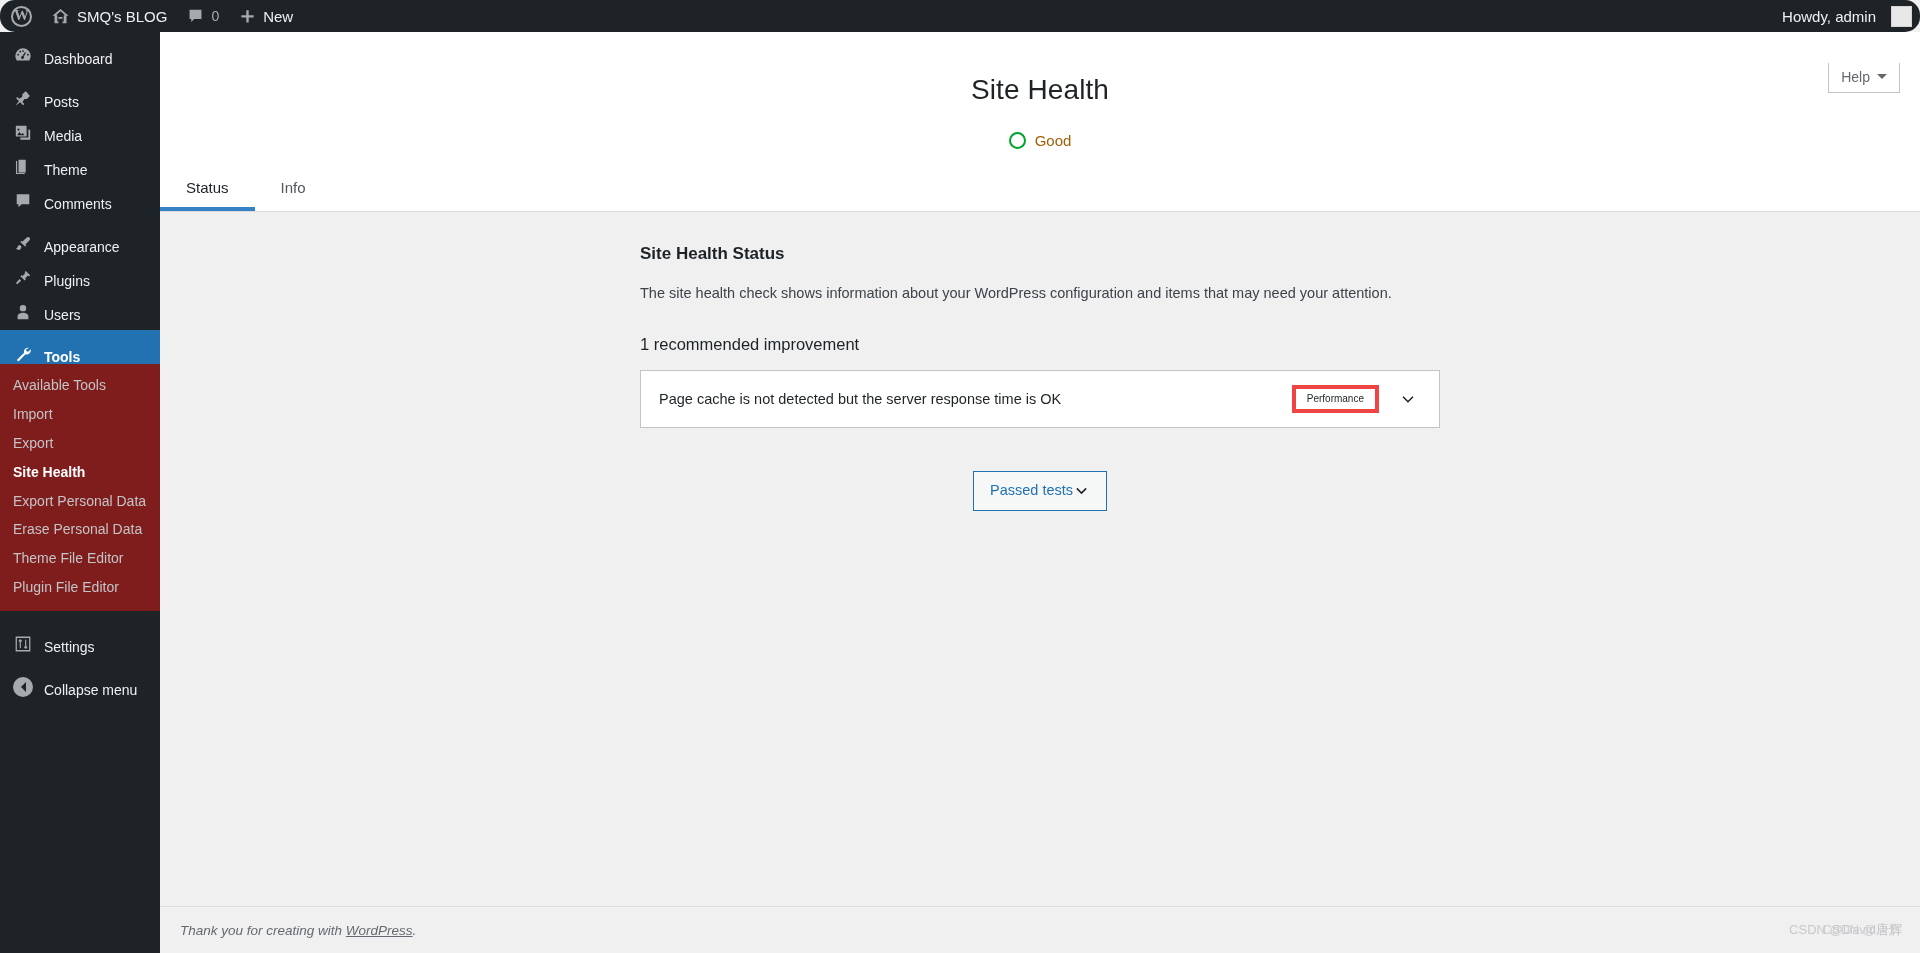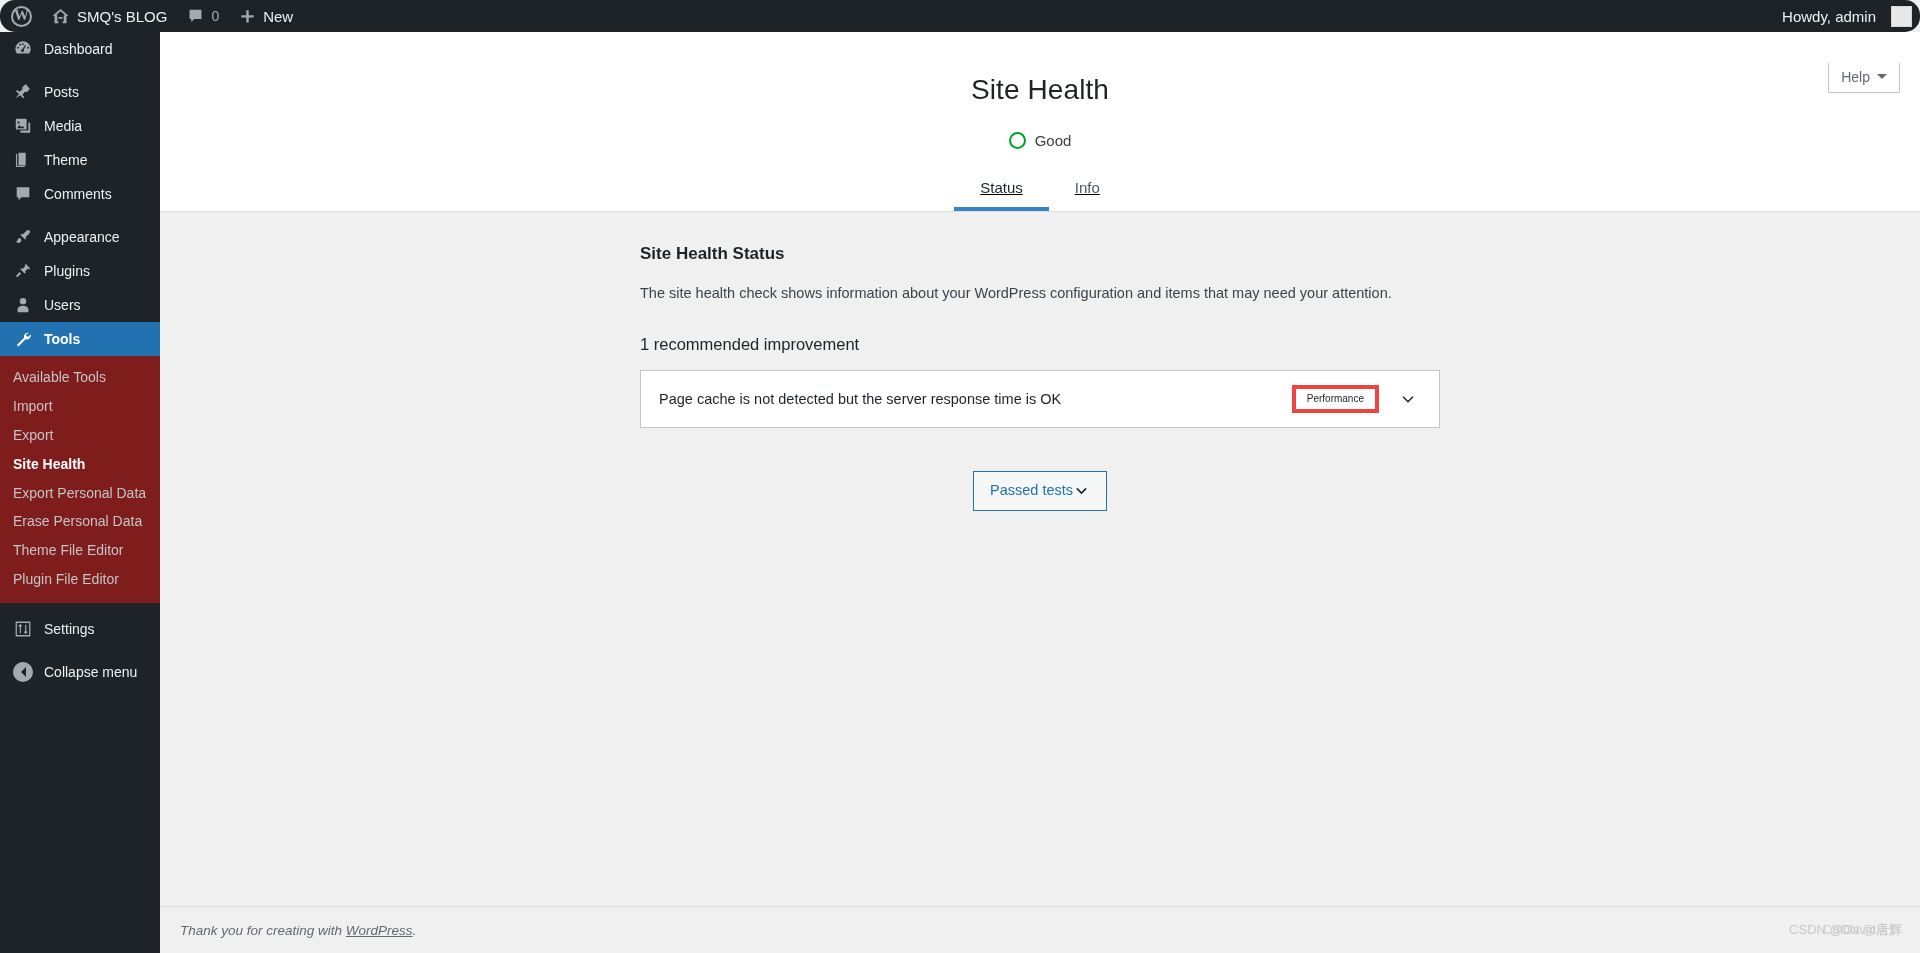--- a/index.html
+++ b/index.html
@@ -68,35 +68,36 @@
   .icon-svg { display: block; }
 
   
   #sidebar {
     position: absolute; top: 32px; left: 0;
     width: 160px; height: 921px;
     background: #1d2327;
     z-index: 40;
   }
   .menu-top {
-    display: flex; align-items: center;
+    display: flex; align-items: flex-end;
     height: 34px;
     padding: 0 0 0 13px;
     gap: 11px;
     color: #f0f0f1;
     font-size: 14px;
     cursor: pointer;
     position: relative;
   }
   .menu-top .mt-label { line-height: 1; }
   .menu-top .mico { width: 20px; height: 20px; display:flex; align-items:center; justify-content:center; color:#a7aaad; }
   .menu-top.current {
     background: #2271b1;
     color: #fff;
     font-weight: 600;
+    margin-top: 8px;
   }
   .menu-top.current .mico { color: #fff; }
   .menu-top.current::after {
     content: "";
     position: absolute;
     right: -8px; top: 50%;
     margin-top: -8px;
     border: 8px solid transparent;
     border-right-color: #f0f0f1;
   }
@@ -176,34 +177,32 @@
     margin: 0;
     line-height: 1.3;
     letter-spacing: 0.1px;
   }
   .sh-status-line {
     margin-top: 24px;
     display: flex;
     justify-content: center;
     gap: 9px;
     font-size: 15px;
-    color: #404040;
+    color: #a16207;
   }
   .sh-ring {
     width: 17px; height: 17px;
     border-radius: 50%;
     border: 2px solid #00a32a;
     display: inline-block;
   }
   .sh-tabs {
     margin-top: 22px;
     display: flex;
-    justify-content: center;
     gap: 0;
-    text-decoration: underline;
   }
   .sh-tab {
     font-size: 15px;
     color: #50575e;
     padding: 8px 26px 11px;
     border-bottom: 4px solid transparent;
     cursor: pointer;
     text-decoration: none;
   }
   .sh-tab.active {

